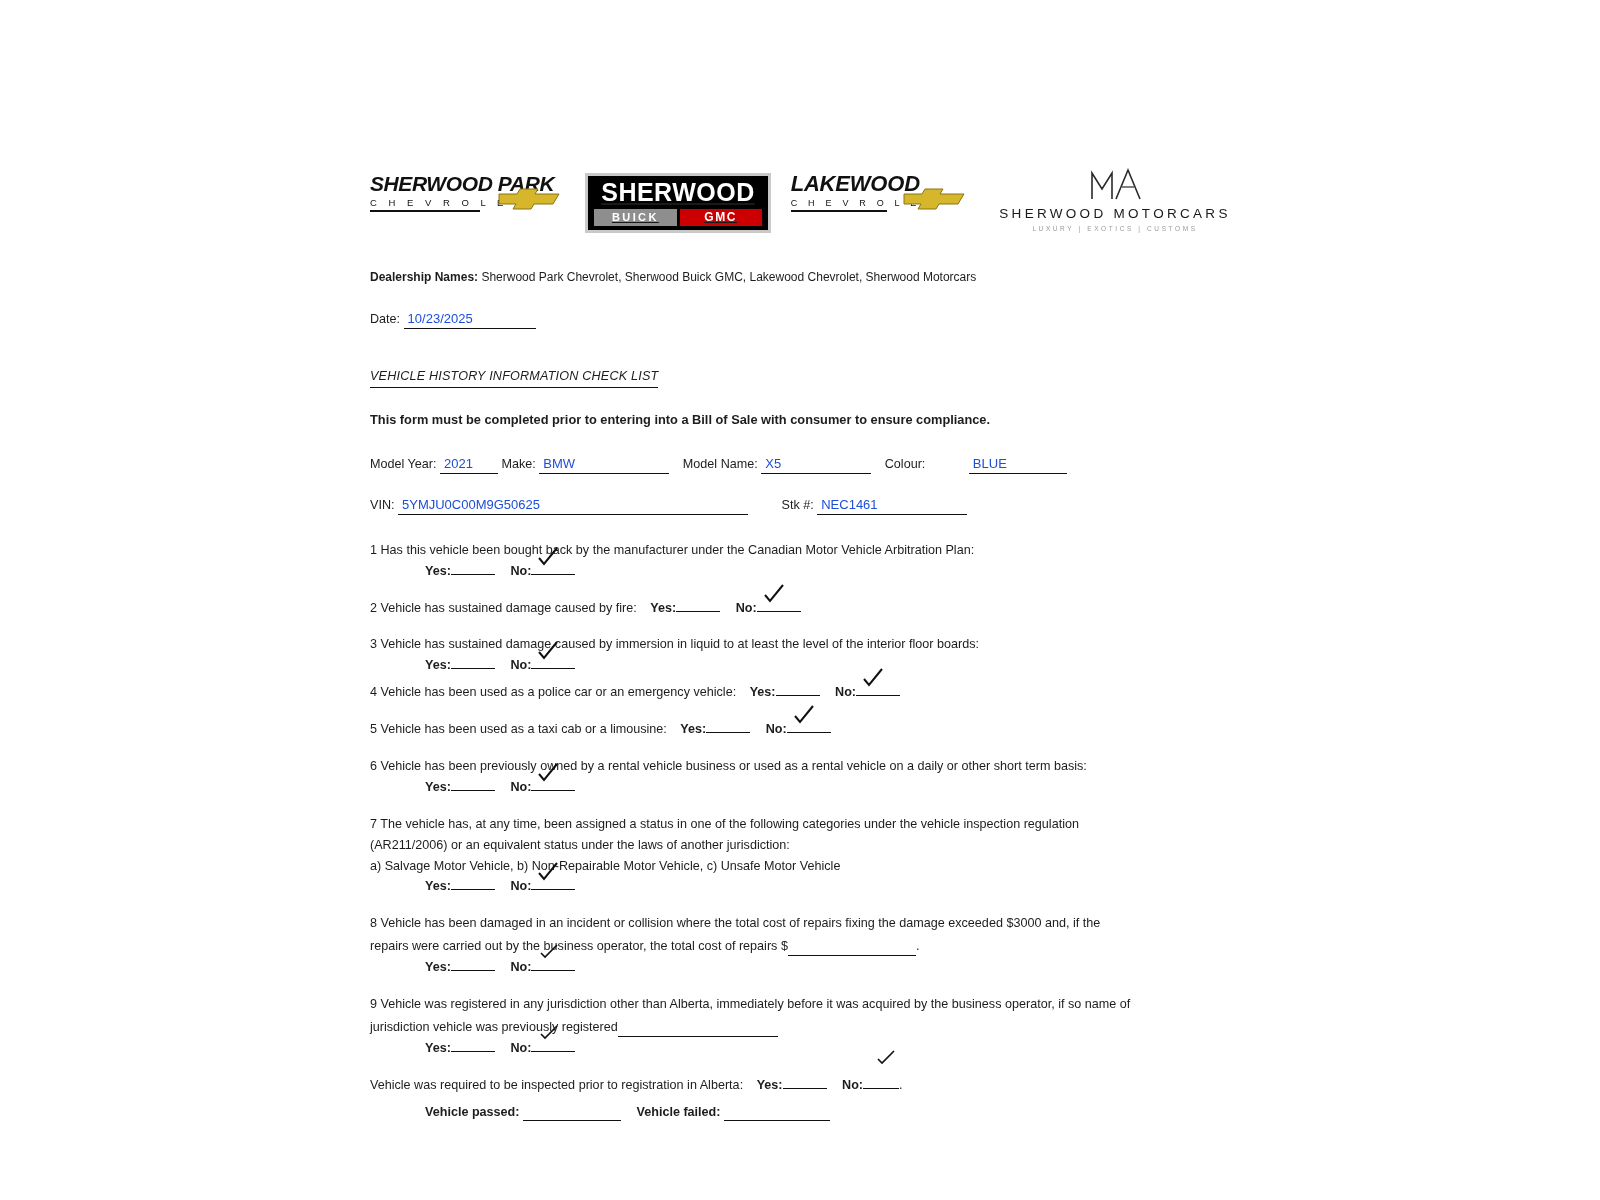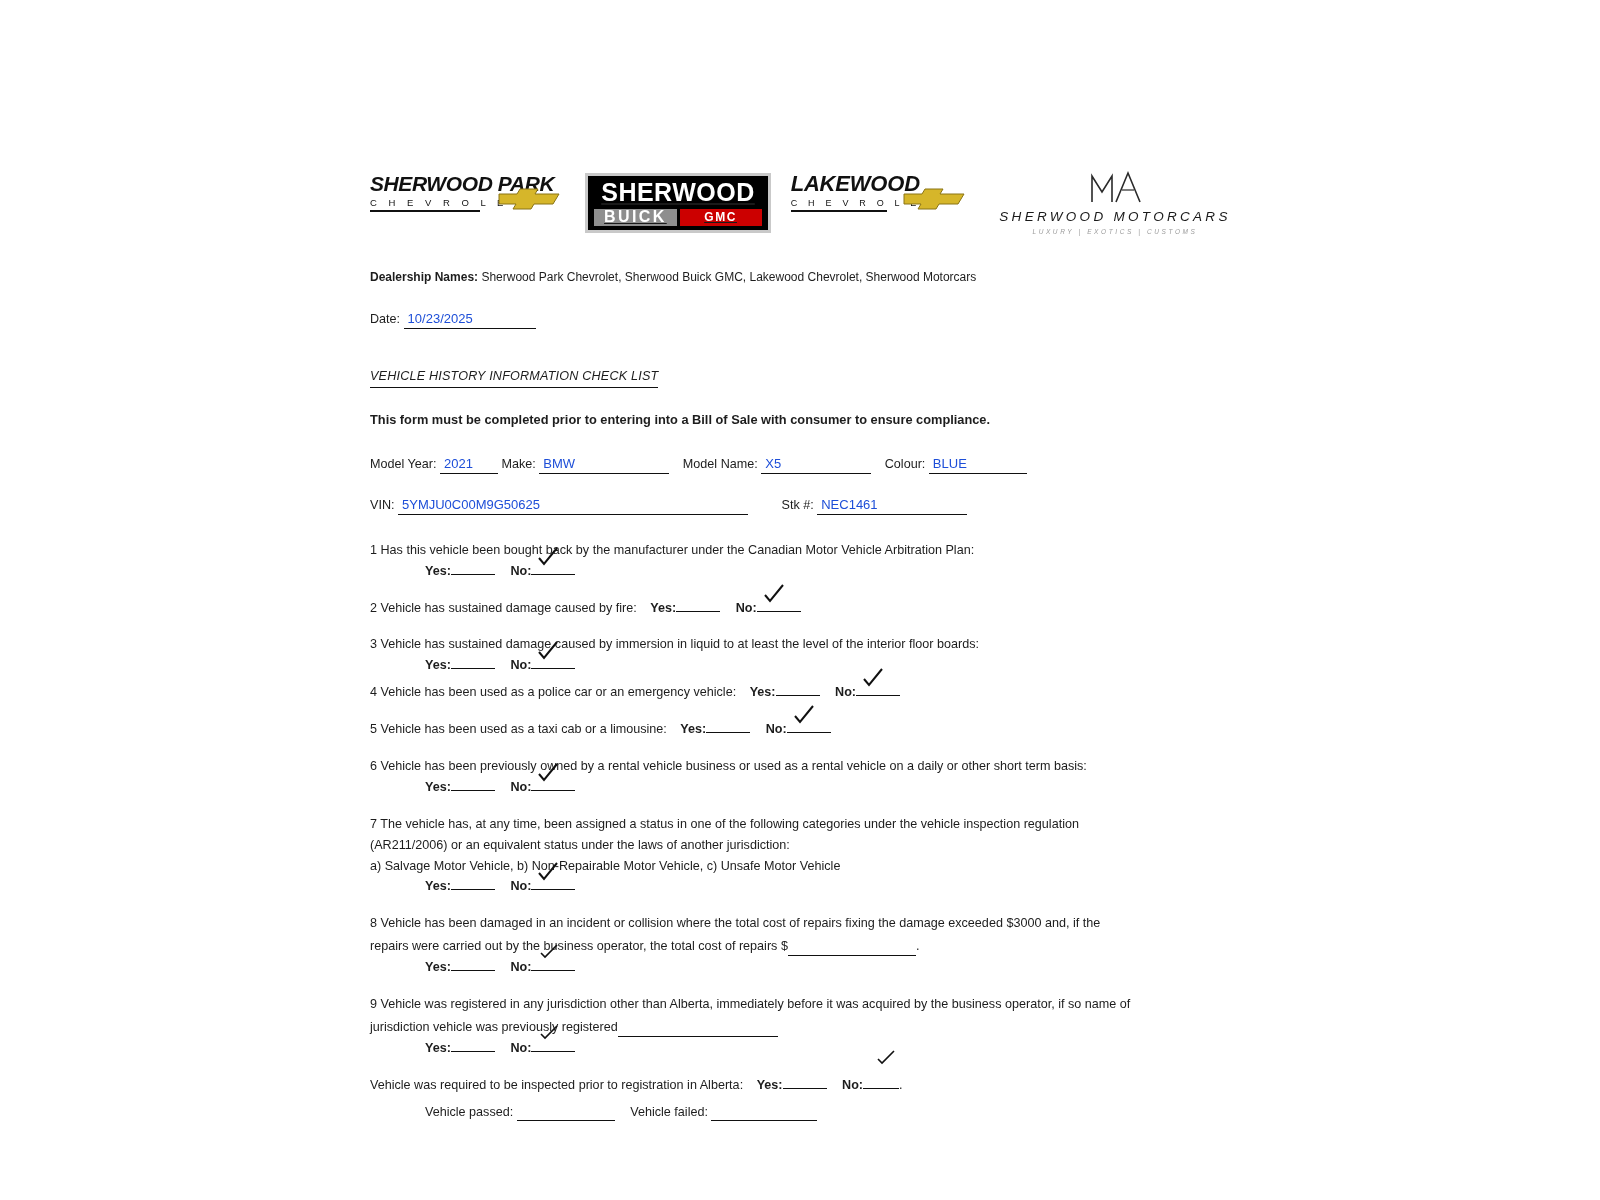--- a/index.html
+++ b/index.html
@@ -98,21 +98,21 @@
   }
   .logo-sbg .row2 {
     display: flex;
     margin-top: 4px;
     height: 17px;
   }
   .logo-sbg .buick {
     background: #8e8e8e;
     color: #fff;
     flex: 1;
-    font-size: 16px;
+    font-size: 11px;
     letter-spacing: 2.4px;
     display: flex;
     align-items: center;
     justify-content: center;
     font-weight: bold;
   }
   .logo-sbg .gmc {
     background: #cc0000;
     color: #fff;
     flex: 1;
@@ -154,22 +154,20 @@
     margin-top: 2px;
   }
 
   
   .logo-smc {
     width: 230px;
     height: 72px;
     display: flex;
     flex-direction: column;
     align-items: center;
-    justify-content: center;
-    font-style: italic;
   }
   .logo-smc .mark {
     width: 58px;
     height: 34px;
   }
   .logo-smc .name {
     font-size: 13.5px;
     letter-spacing: 3.3px;
     color: #1a1a1a;
     margin-top: 5px;
@@ -244,21 +242,21 @@
   .chk-wrap { display:inline-block; position: relative; }
   .chk-wrap .mark {
     position: absolute;
     left: 6px;
     top: -15px;
     width: 22px;
     height: 20px;
     pointer-events: none;
   }
   .chk-wrap .mark.small { left: 9px; top: -14px; width: 17px; height: 16px; }
-  .passed { font-weight: normal; margin-left: 55px; }
+  .passed { font-weight: bold; margin-left: 55px; }
 </style>
 </head>
 <body>
 
 <div class="page">
 
   <div class="logo-band">
 
     <div class="logo-spc">
       <div class="l1">SHERWOOD PARK</div>
@@ -330,21 +328,21 @@
       </span>
       <span>Make:</span>
       <span class="line" style="width:130px;">
         <span class="fill">BMW</span>
       </span>
       <span style="margin-left:10px;">Model Name:</span>
       <span class="line" style="width:110px;">
         <span class="fill">X5</span>
       </span>
       <span style="margin-left:10px;">Colour:</span>
-      <span class="line" style="width:98px;">
+      <span class="line" style="width:98px;margin-left:40px;">
         <span class="fill">BLUE</span>
       </span>
     </div>
 
     <div class="vehicle-row2">
       <span>VIN:</span>
       <span class="line" style="width:350px;">
         <span class="fill">5YMJU0C00M9G50625</span>
       </span>
       <span style="margin-left:30px;">Stk #:</span>

